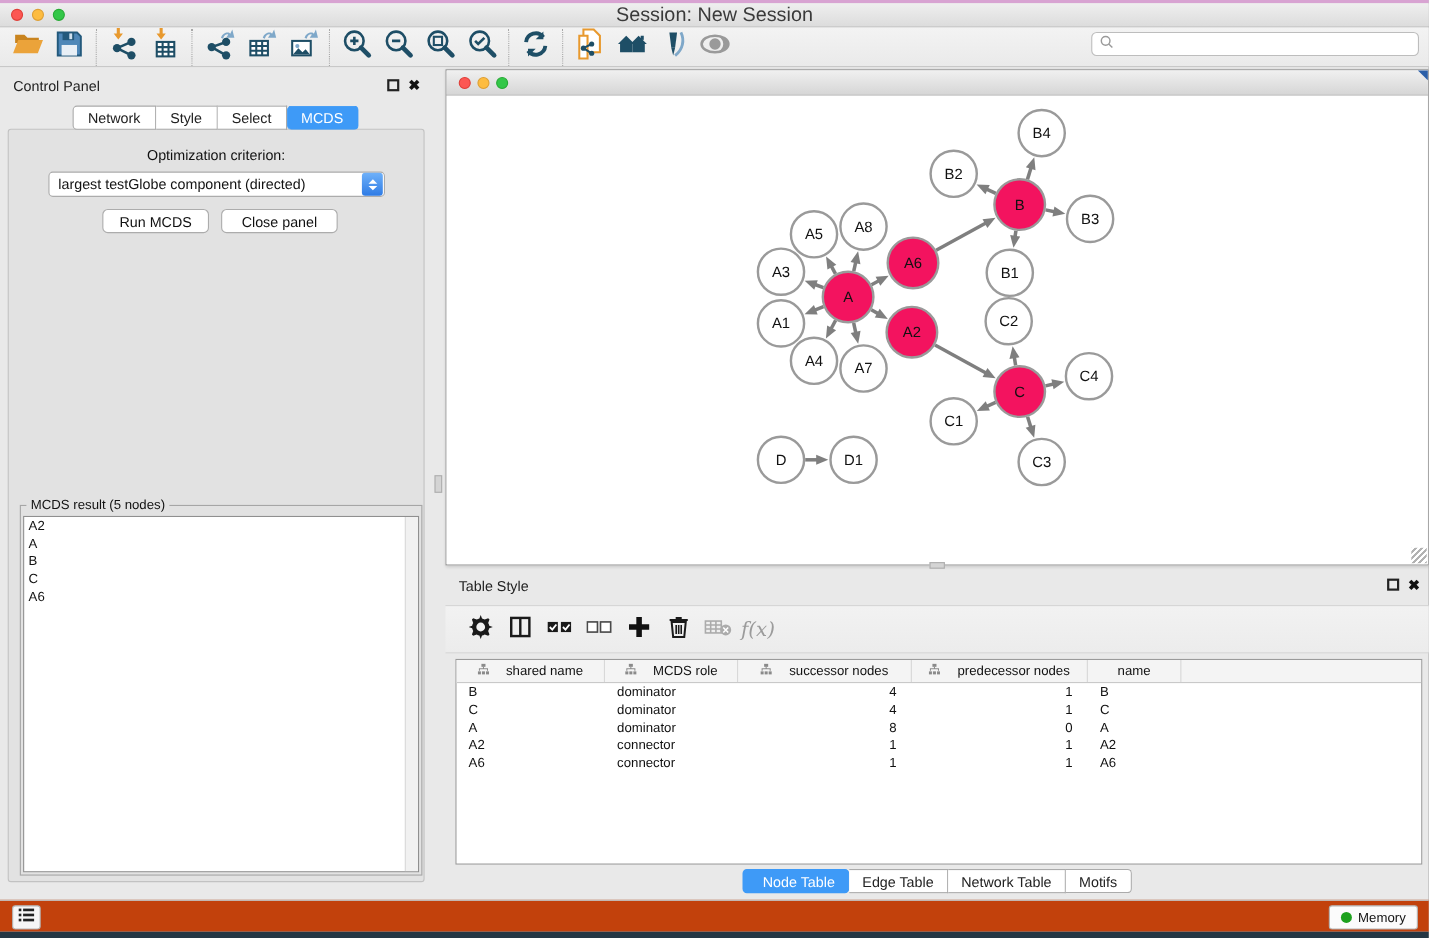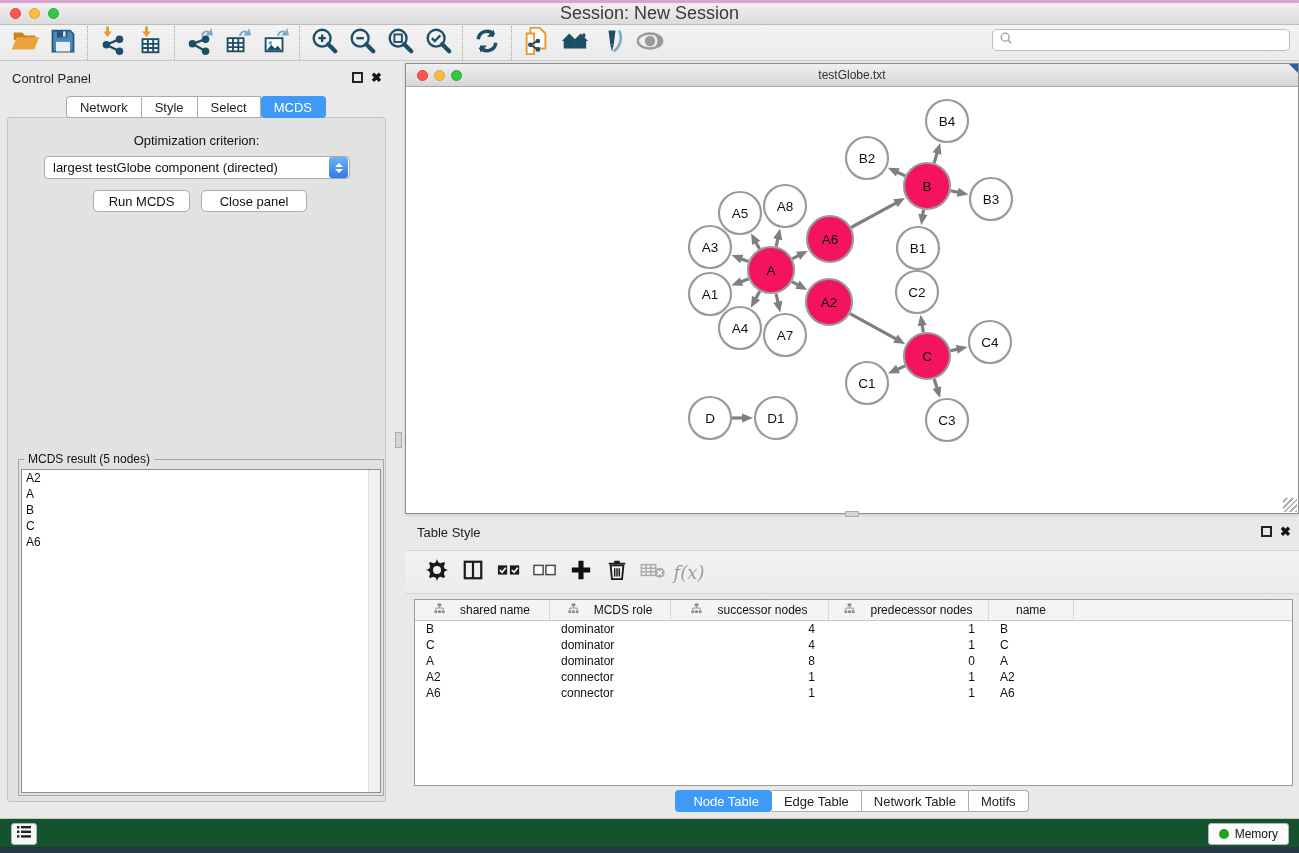--- a/index.html
+++ b/index.html
@@ -101,21 +101,21 @@
   .nt-row { display:flex; height:16px; }
   .nt-cell { font-size:12px; color:#111; line-height:16px; white-space:nowrap; overflow:hidden; }
   #bottom-tabs { position:absolute; left:0; top:272px; width:894px; display:flex; justify-content:center; }
   .bottom-tab { height:22px; padding:0 12px; background:#fff; border:1px solid #ABABAB; border-left:none;
                 font-size:13px; color:#222; display:flex; align-items:center; }
   .bottom-tab:first-child { border-left:6px solid #000000; border-radius:4px 0 0 4px; }
   .bottom-tab:last-child { border-radius:0 4px 4px 0; }
   .bottom-tab.active { background:#3E9AF7; border-color:#3E9AF7; color:#fff; border-radius:4px; }
 
   
-  #status-bar { position:absolute; left:0; top:818px; width:1299px; height:29px; background:#14532d;
+  #status-bar { position:absolute; left:0; top:818px; width:1299px; height:29px; background:#c2410c;
                 border-top:1px solid #C4C4C4; }
   #tasks-btn { position:absolute; left:11px; top:4px; width:26px; height:22px; background:#F6F6F6;
                border:1px solid #B4B4B4; border-radius:3px; display:flex; align-items:center; justify-content:center; }
   #memory-btn { position:absolute; right:10px; top:4px; height:22px; padding:0 10px; background:#FBFBFB;
                 border:1px solid #B4B4B4; border-radius:3px; display:flex; align-items:center; gap:6px; }
   #memory-btn .dot { width:10px; height:10px; border-radius:50%; background:#1EA11E; }
   #memory-btn .lbl { font-size:12px; color:#111; }
   #desktop-bottom { position:absolute; left:0; top:847px; width:1299px; height:6px; background:#253744; }
 </style>
 </head>
@@ -331,21 +331,20 @@
     </div>
   </div>
 
   <div id="network-window">
     <div id="nw-titlebar">
       <div class="lights">
         <div class="tl red"></div>
         <div class="tl yellow"></div>
         <div class="tl green"></div>
       </div>
-      <div id="nw-title">testGlobe.txt</div>
     </div>
     <div id="nw-corner"></div>
     <svg id="graph-canvas" viewBox="0 0 892 426" width="892" height="426">
         <line x1="342.6664171592628" y1="191.78698341274907" x2="334.7086764060137" y2="194.91789780747" stroke="#7F7F7F" stroke-width="3.2"></line>
         <polygon points="325.40301688903986,198.57914089611546 333.9550705369342,190.27117012079748 337.323414178488,198.83237687641343" fill="#7F7F7F"></polygon>
         <line x1="342.543265126549" y1="174.53270652312503" x2="334.87801045099513" y2="171.6425285307031" stroke="#7F7F7F" stroke-width="3.2"></line>
         <polygon points="325.5210375870572,168.11448958200518 337.43660565378997,167.69112490816144 334.1908098209879,176.29953994298432" fill="#7F7F7F"></polygon>
         <line x1="353.6869454915068" y1="204.1663600481486" x2="349.5554499491782" y2="211.89625493379566" stroke="#7F7F7F" stroke-width="3.2"></line>
         <polygon points="344.841677237306,220.71557162052426 345.9699415444702,208.8459878176616 354.0837128962605,213.18265871258401" fill="#7F7F7F"></polygon>
         <line x1="353.5334732741604" y1="161.91638634281102" x2="349.7664742480295" y2="154.98996877863485" stroke="#7F7F7F" stroke-width="3.2"></line>

